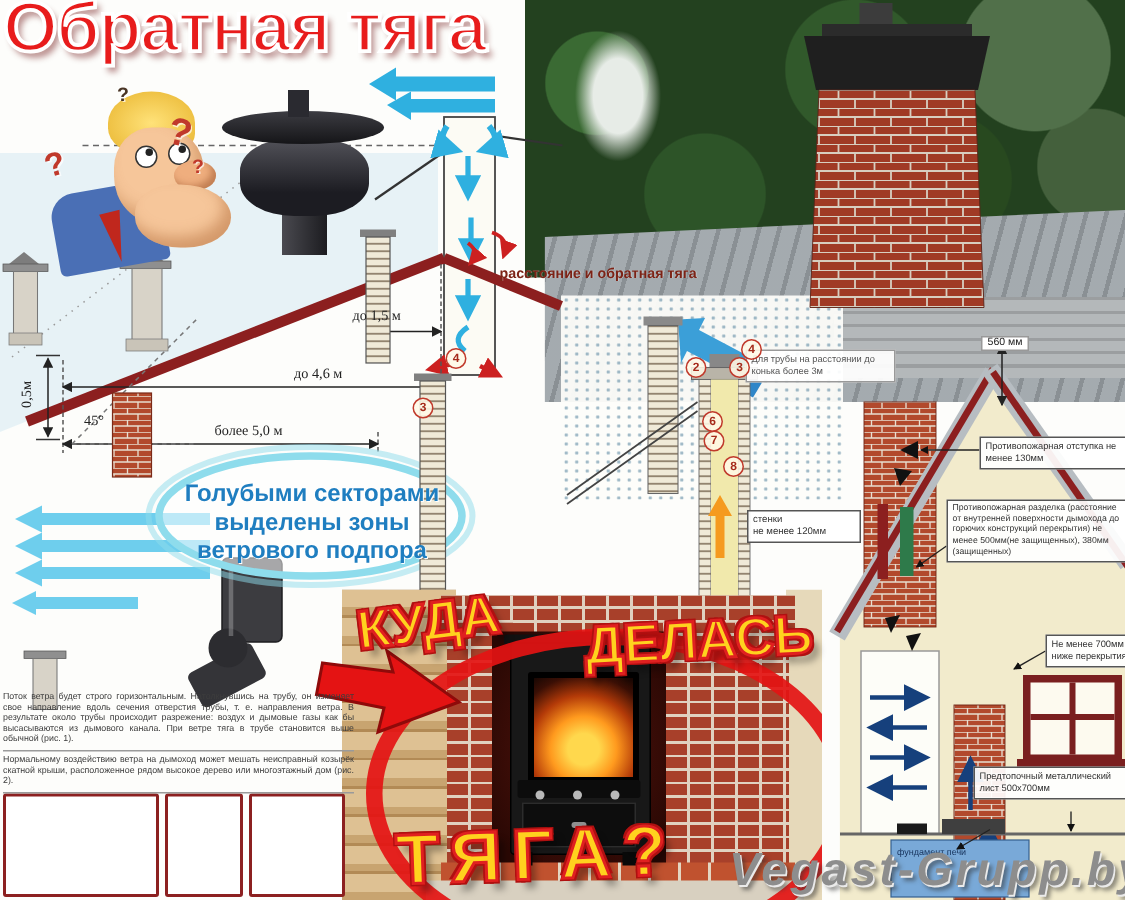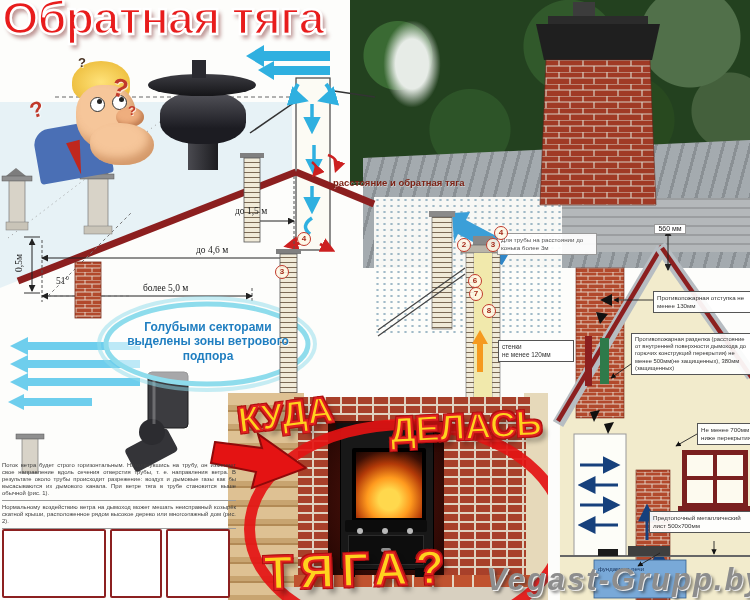--- a/index.html
+++ b/index.html
@@ -66,21 +66,21 @@
   .cowl{left:140px;top:46px;width:124px;height:126px;}
   .cowl .stem{left:48px;top:92px;width:30px;height:32px;background:linear-gradient(90deg,#4a4a50,#1c1c20);}
   .cowl .bodyc{left:20px;top:46px;width:86px;height:52px;border-radius:42%;background:linear-gradient(180deg,#53535a,#1c1c22 70%);}
   .cowl .cap{left:8px;top:28px;width:108px;height:22px;border-radius:50%;background:linear-gradient(180deg,#3c3c42,#151518);}
   .cowl .fin{left:52px;top:14px;width:14px;height:18px;background:#2a2a30;}
   
   .title{left:2px;top:-10px;width:420px;font-size:47px;font-weight:bold;color:#e81c1c;
     -webkit-text-stroke:2.5px #ffffff;text-shadow:3px 4px 4px rgba(100,0,0,.45);white-space:nowrap;letter-spacing:-1px;}
   .cap-normal{left:333px;top:177px;font-size:9.5px;font-weight:bold;color:#7c2316;text-shadow:.5px .5px 0 rgba(255,255,255,.4);}
   .dim{font-family:"Liberation Serif",serif;font-size:9.5px;color:#222;}
-  .ellipse-note{left:122px;top:320px;width:172px;font-size:12px;font-weight:bold;color:#1f7ec0;
+  .ellipse-note{left:122px;top:320px;width:172px;font-size:16px;font-weight:bold;color:#1f7ec0;
     text-align:center;line-height:1.2;text-shadow:.6px .6px 0 #fff;}
   .notebox{background:rgba(255,255,255,.93);border:1px solid #555;color:#333;padding:2px 3px;line-height:1.25;}
   .toon{font-weight:bold;color:#ffd21e;-webkit-text-stroke:2px #e02020;
     text-shadow:2px 2px 0 #b01010,-2px 2px 0 #b01010,2px -2px 0 #b01010,-2px -2px 0 #b01010,5px 6px 5px rgba(0,0,0,.35);
     white-space:nowrap;}
   .watermark{left:486px;top:562px;font-size:31px;font-weight:bold;font-style:italic;color:#8d8d8d;
     letter-spacing:2px;text-shadow:1px 1px 0 #eaeaea,3px 3px 3px rgba(50,50,50,.55);white-space:nowrap;}
   .tp{left:2px;top:462px;width:234px;font-size:5.9px;color:#3d3d3d;line-height:1.18;text-align:justify;}
   .tp p{margin:0 0 3px;padding-bottom:3px;border-bottom:1px solid #9a9a9a;}
   .card{top:529px;height:69px;background:#fff;border:2px solid #8c2020;border-radius:2px;box-sizing:border-box;}
@@ -360,21 +360,21 @@
   </div>
 
   <div class="abs card" style="left:2px;width:104px;"></div>
   <div class="abs card" style="left:110px;width:52px;"></div>
   <div class="abs card" style="left:166px;width:64px;"></div>
 
   <div class="abs title">Обратная тяга</div>
   <div class="abs cap-normal">расстояние и обратная тяга</div>
 
   <div class="abs dim" style="left:10px;top:258px;transform:rotate(-90deg);">0,5м</div>
-  <div class="abs dim" style="left:56px;top:276px;">51°</div>
+  <div class="abs dim" style="left:56px;top:276px;">45°</div>
   <div class="abs dim" style="left:235px;top:206px;">до 1,5 м</div>
   <div class="abs dim" style="left:196px;top:245px;">до 4,6 м</div>
   <div class="abs dim" style="left:143px;top:283px;">более 5,0 м</div>
 
   <div class="abs ellipse-note">Голубыми секторами выделены зоны ветрового подпора</div>
 
   <div class="abs notebox" style="left:497px;top:233px;width:92px;font-size:6.2px;color:#555;border-color:#999;">Для трубы на расстоянии до конька более 3м</div>
   <div class="abs notebox" style="left:498px;top:340px;width:68px;font-size:6.4px;">
     <span>стенки</span><br>
     <span>не менее 120мм</span>

